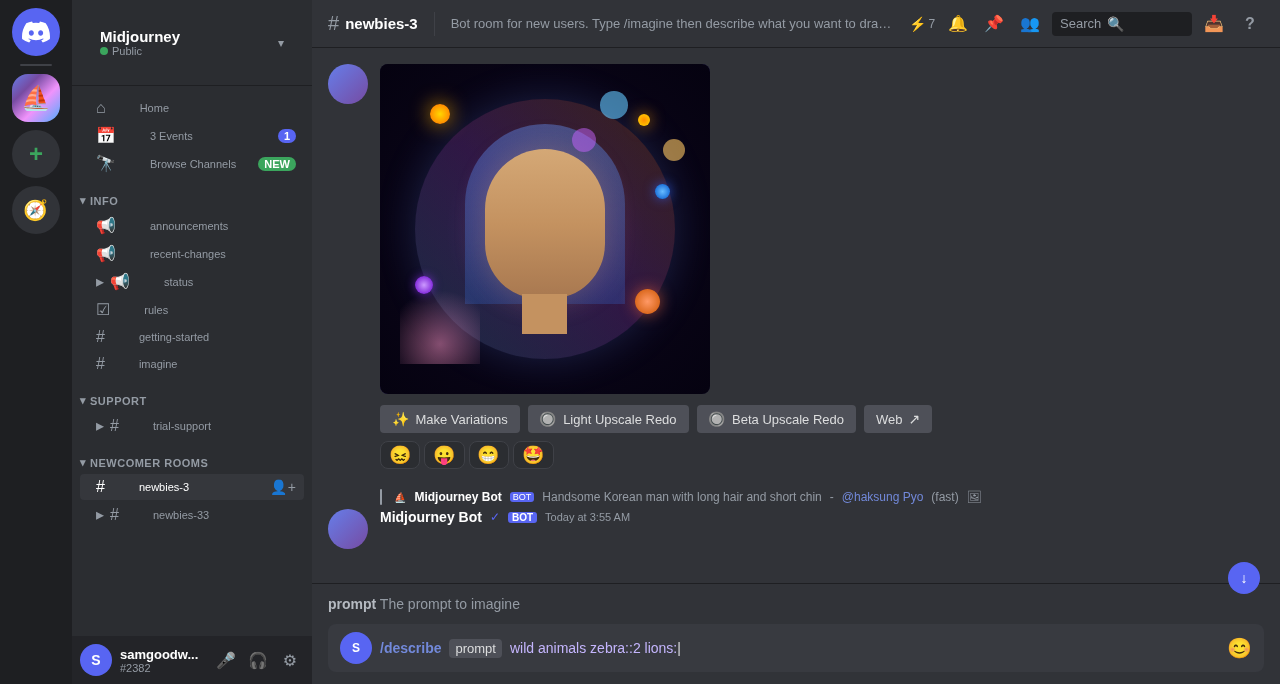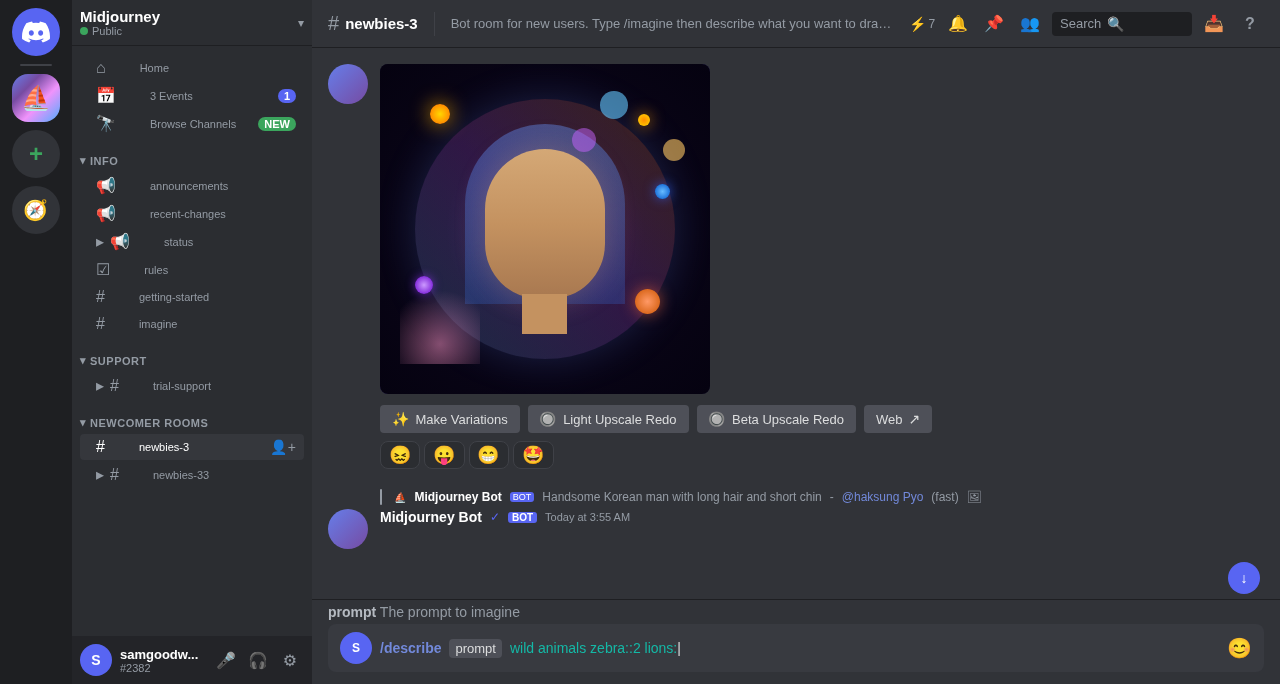--- a/index.html
+++ b/index.html
@@ -69,21 +69,21 @@
     
     .channel-sidebar {
       width: 240px;
       background: #2b2d31;
       display: flex;
       flex-direction: column;
       flex-shrink: 0;
       overflow: hidden;
     }
     .server-header {
-      padding: 8px;
+      padding: 28px;
       border-bottom: 1px solid #1e1f22;
       display: flex;
       align-items: center;
       justify-content: space-between;
       cursor: pointer;
       background: #2b2d31;
     }
     .server-header-left {
       display: flex;
       align-items: center;
@@ -449,21 +449,21 @@
     .message-text strong { color: #fff; }
     .message-text .mention {
       color: #7289da;
       background: rgba(114,137,218,0.1);
       border-radius: 3px;
       padding: 0 2px;
     }
 
     
     .prompt-bar {
-      padding: 4px 16px;
+      padding: 12px 16px;
       border-top: 1px solid #1e1f22;
       background: #313338;
     }
     .prompt-label-text { font-weight: 600; color: #b5bac1; }
     .prompt-desc { color: #949ba4; }
 
     
     .input-bar {
       padding: 0 16px 12px 16px;
       background: #313338;
@@ -767,21 +767,21 @@
   </div>
 
   <div class="prompt-bar"><span class="prompt-label-text">prompt</span><span class="prompt-desc">  The prompt to imagine</span></div>
 
   <div class="input-bar">
     <div class="input-container">
       <div class="input-avatar">S</div>
       <span class="input-command">/describe</span>
       <span class="input-prompt-tag">prompt</span>
       <div style="flex:1;display:flex;align-items:center;">
-        <span style="color:#14b8a6;font-size:14px;">wild animals zebra::2 lions:</span>
+        <span style="color:#c4b5fd;font-size:14px;">wild animals zebra::2 lions:</span>
         <span style="color:#dcddde;animation:blink 1s step-end infinite;">|</span>
       </div>
       <span class="input-emoji">😊</span>
     </div>
   </div>
 </div>
 
 <div style="position:fixed;right:20px;bottom:90px;">
   <div style="width:32px;height:32px;background:#5865f2;border-radius:50%;display:flex;align-items:center;justify-content:center;cursor:pointer;color:#fff;font-size:14px;">↓</div>
 </div>

